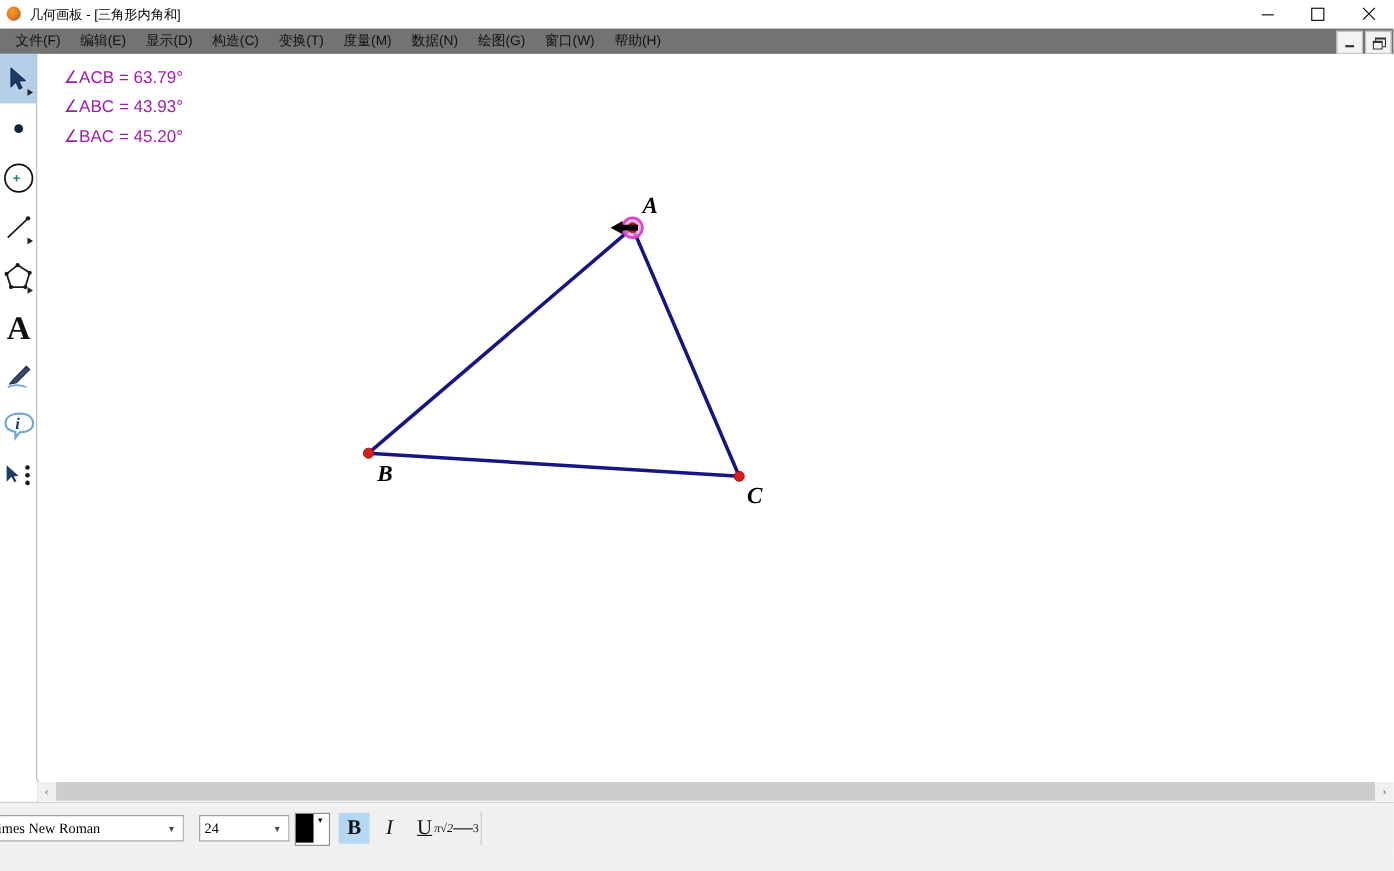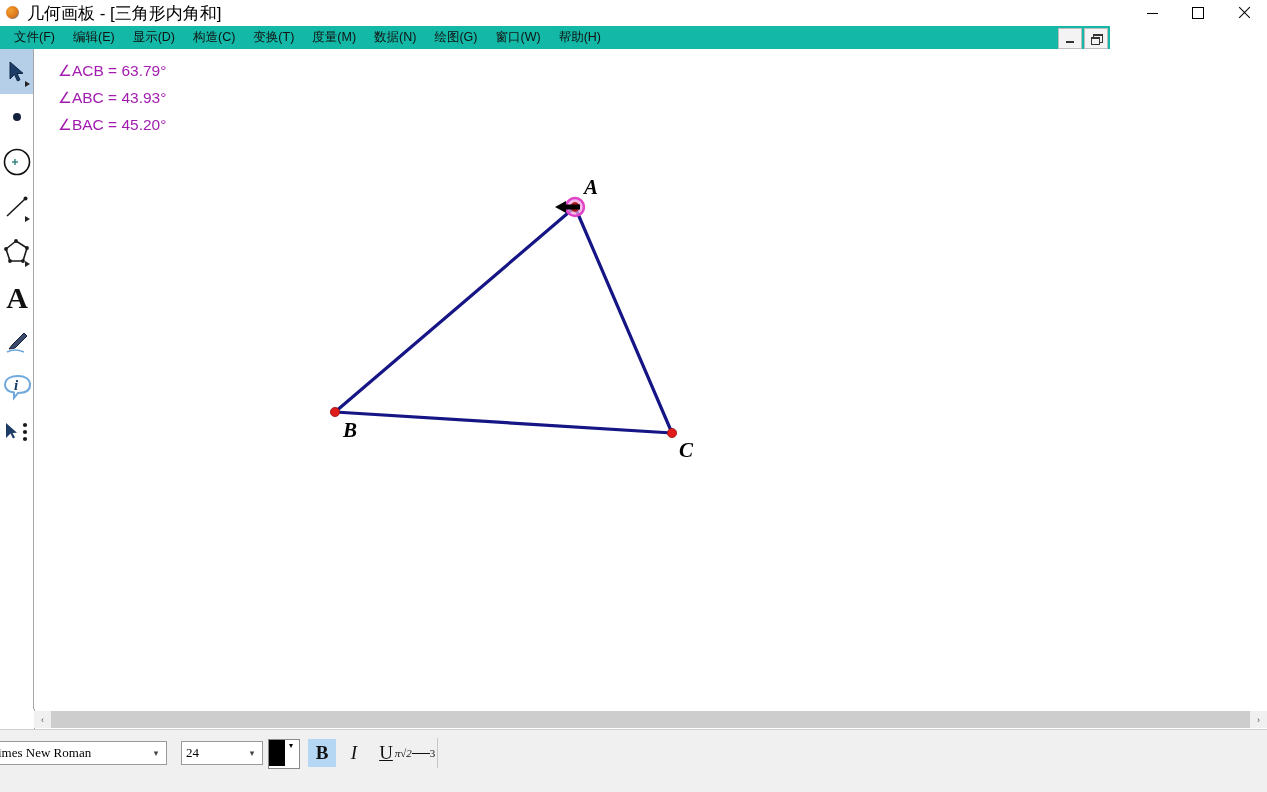--- a/index.html
+++ b/index.html
@@ -25,21 +25,21 @@
   .app-icon {
     width: 16px; height: 16px; margin-left: 5px; margin-right: 6px;
     position: relative; flex: none;
   }
   .app-icon .ring {
     position: absolute; left: 1px; top: 1px;
     width: 13px; height: 13px; border-radius: 50%;
     background: radial-gradient(circle at 35% 35%, #f0a030 0%, #e07818 55%, #2f6fb5 100%);
   }
   .title-text {
-    font-size: 17px; color: #000; white-space: nowrap;
+    font-size: 12px; color: #000; white-space: nowrap;
     letter-spacing: 0px;
   }
   .win-btns {
     position: absolute; right: 0; top: 0; height: 26px;
     display: flex; align-items: stretch;
   }
   .win-btn {
     width: 46px; height: 26px;
     display: flex; align-items: center; justify-content: center;
     color: #000;
@@ -50,22 +50,22 @@
   .glyph-close:before, .glyph-close:after {
     content: ""; position: absolute; left: -1px; top: 5px;
     width: 15px; height: 1px; background: #000;
   }
   .glyph-close:before { transform: rotate(45deg); }
   .glyph-close:after  { transform: rotate(-45deg); }
 
   
   .menubar {
     position: absolute; left: 0; top: 26px;
-    width: 1110px; height: 23px;
-    background: #14b8a6;
+    width: 1267px; height: 23px;
+    background: #737373;
     border-bottom: 1px solid #c8c8c8;
     display: flex; align-items: center;
   }
   .menu-item {
     font-size: 12.5px; color: #111;
     padding: 2px 8px; margin: 0 1px;
     white-space: nowrap; cursor: default;
   }
   .menu-item:first-child { margin-left: 6px; }
 

